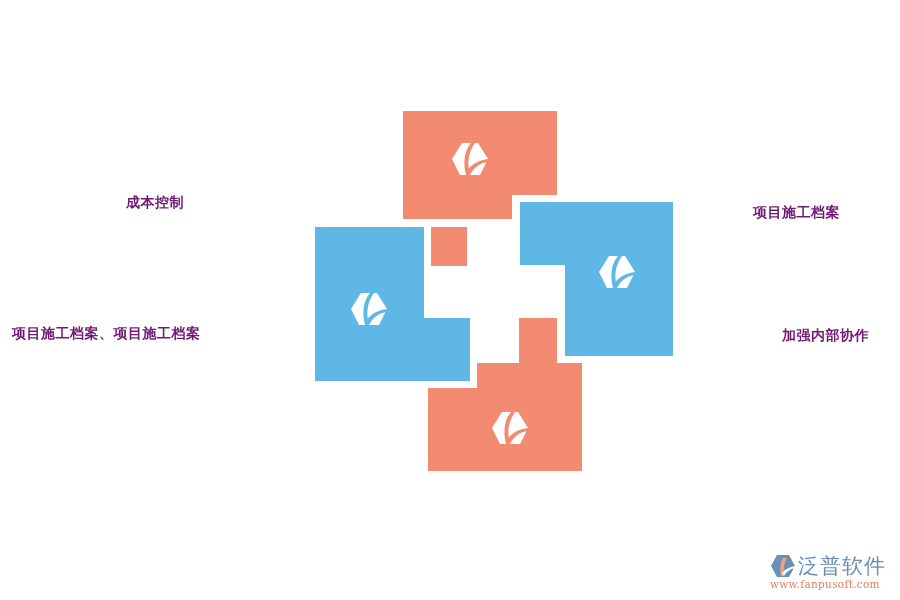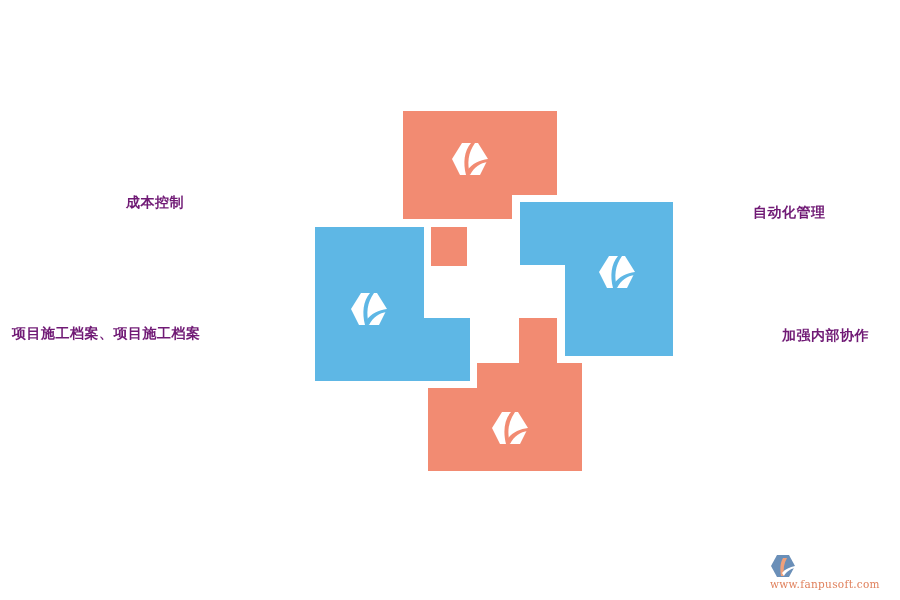--- a/index.html
+++ b/index.html
@@ -69,23 +69,24 @@
   <path d="M17 30 C22 22 30 19 38 18 L38 21 C30 22 24 26 20 34 Z" fill="#5eb7e5"></path>
 </svg>
 <svg class="logo-icon" style="left:490px;top:410px;" viewBox="0 0 40 36">
   <path d="M12 2 L28 2 L38 18 L30 34 L10 34 L2 18 Z" fill="#fff"></path>
   <path d="M21 2 C14 10 13 22 16 34 L20 34 C17 22 18 12 25 2 Z" fill="#f28b72"></path>
   <path d="M17 30 C22 22 30 19 38 18 L38 21 C30 22 24 26 20 34 Z" fill="#f28b72"></path>
 </svg>
 
 <div class="label" style="left:126px;top:194px;">成本控制</div>
 <div class="label" style="left:12px;top:325px;">项目施工档案、项目施工档案</div>
-<div class="label" style="left:753px;top:204px;">自动化管理</div>
+<div class="label" style="left:753px;top:204px;">项目施工档案</div>
 <div class="label" style="left:782px;top:327px;">加强内部协作</div>
 
 <div class="brand">
   <svg class="brand-mark" viewBox="0 0 26 24">
     <path d="M7 1 L19 1 L25 12 L19 23 L7 23 L1 12 Z" fill="#6a8fb8"></path>
     <path d="M13 4 C10 9 10 15 11 22 L14 22 C13 15 14 9 17 4 Z" fill="#f0a07a"></path>
     <path d="M12 19 C15 15 20 13 25 12 L25 14 C20 15 16 18 14 22 Z" fill="#fff"></path>
   </svg>
+  <span class="brand-name">泛普软件</span>
   <span class="brand-url">www.fanpusoft.com</span>
 </div>
 
 </body></html>

